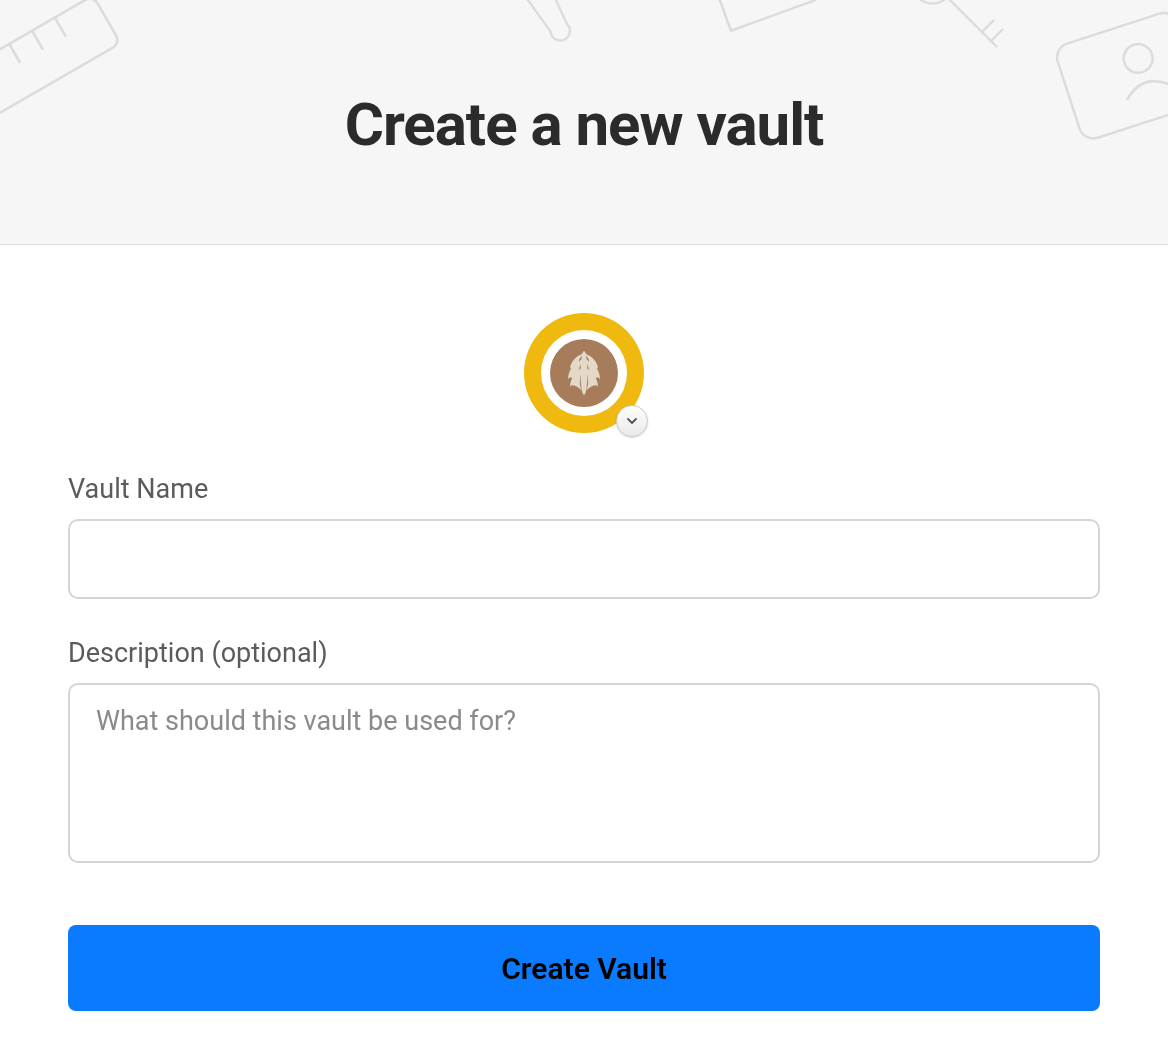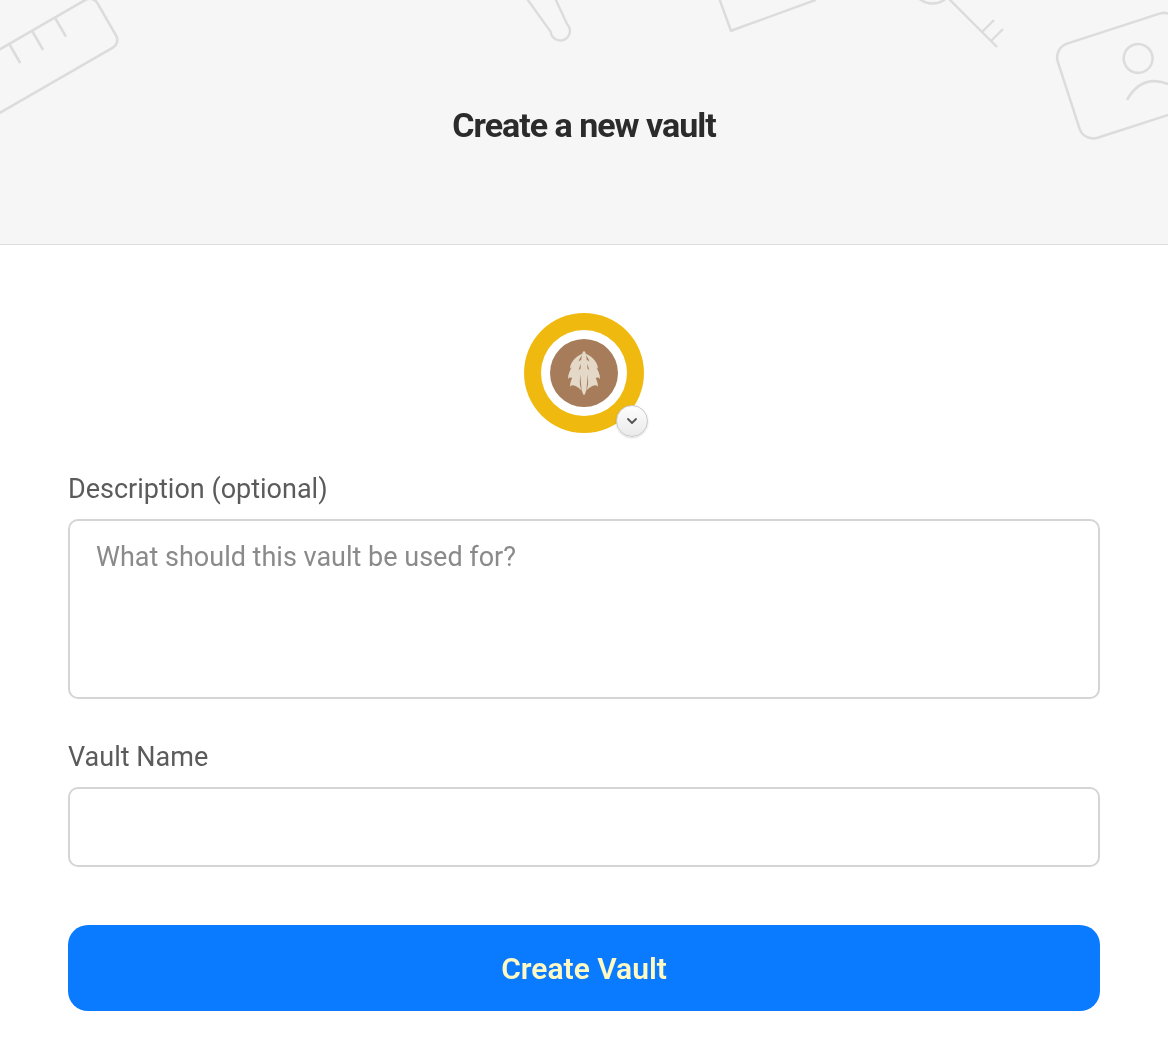--- a/index.html
+++ b/index.html
@@ -20,21 +20,21 @@
       height: 245px;
       background: #f6f6f6;
       border-bottom: 1px solid #dcdcdc;
       overflow: hidden;
       display: flex;
       flex-direction: column;
       align-items: center;
       justify-content: center;
     }
     .header-title {
-      font-size: 34px;
+      font-size: 60px;
       font-weight: 700;
       color: #2b2b2b;
       letter-spacing: -1px;
       margin-top: 5px;
     }
     .header-subtitle {
       font-size: 28px;
       color: #5b5b5b;
       margin-top: 22px;
       font-weight: 400;
@@ -144,22 +144,22 @@
     }
     .textarea-input::placeholder {
       color: #8a8a8a;
     }
     .create-button {
       width: 100%;
       max-width: 1032px;
       height: 86px;
       background: #0a7bff;
       border: none;
-      border-radius: 20px;
-      color: #fef9c3;
+      border-radius: 8px;
+      color: #000000;
       font-size: 30px;
       font-weight: 600;
       cursor: pointer;
       margin-top: 20px;
       font-family: inherit;
     }
   </style>
 </head>
 <body>
 
@@ -226,24 +226,24 @@
       </div>
     </div>
     <div class="chevron-badge">
       <svg width="14" height="14" viewBox="0 0 14 14">
         <path d="M3 5 L7 9 L11 5" stroke="#555" stroke-width="1.8" fill="none" stroke-linecap="round" stroke-linejoin="round"></path>
       </svg>
     </div>
   </div>
 
   <div class="form-group">
+    <label class="form-label">Vault Name</label>
+    <input type="text" class="text-input" value="" style="">
+  </div>
+
+  <div class="form-group">
     <label class="form-label">Description (optional)</label>
     <textarea class="textarea-input" placeholder="What should this vault be used for?" style=""></textarea>
   </div>
 
-  <div class="form-group">
-    <label class="form-label">Vault Name</label>
-    <input type="text" class="text-input" value="" style="">
-  </div>
-
   <button class="create-button">Create Vault</button>
 
 </div>
 
 </body></html>

